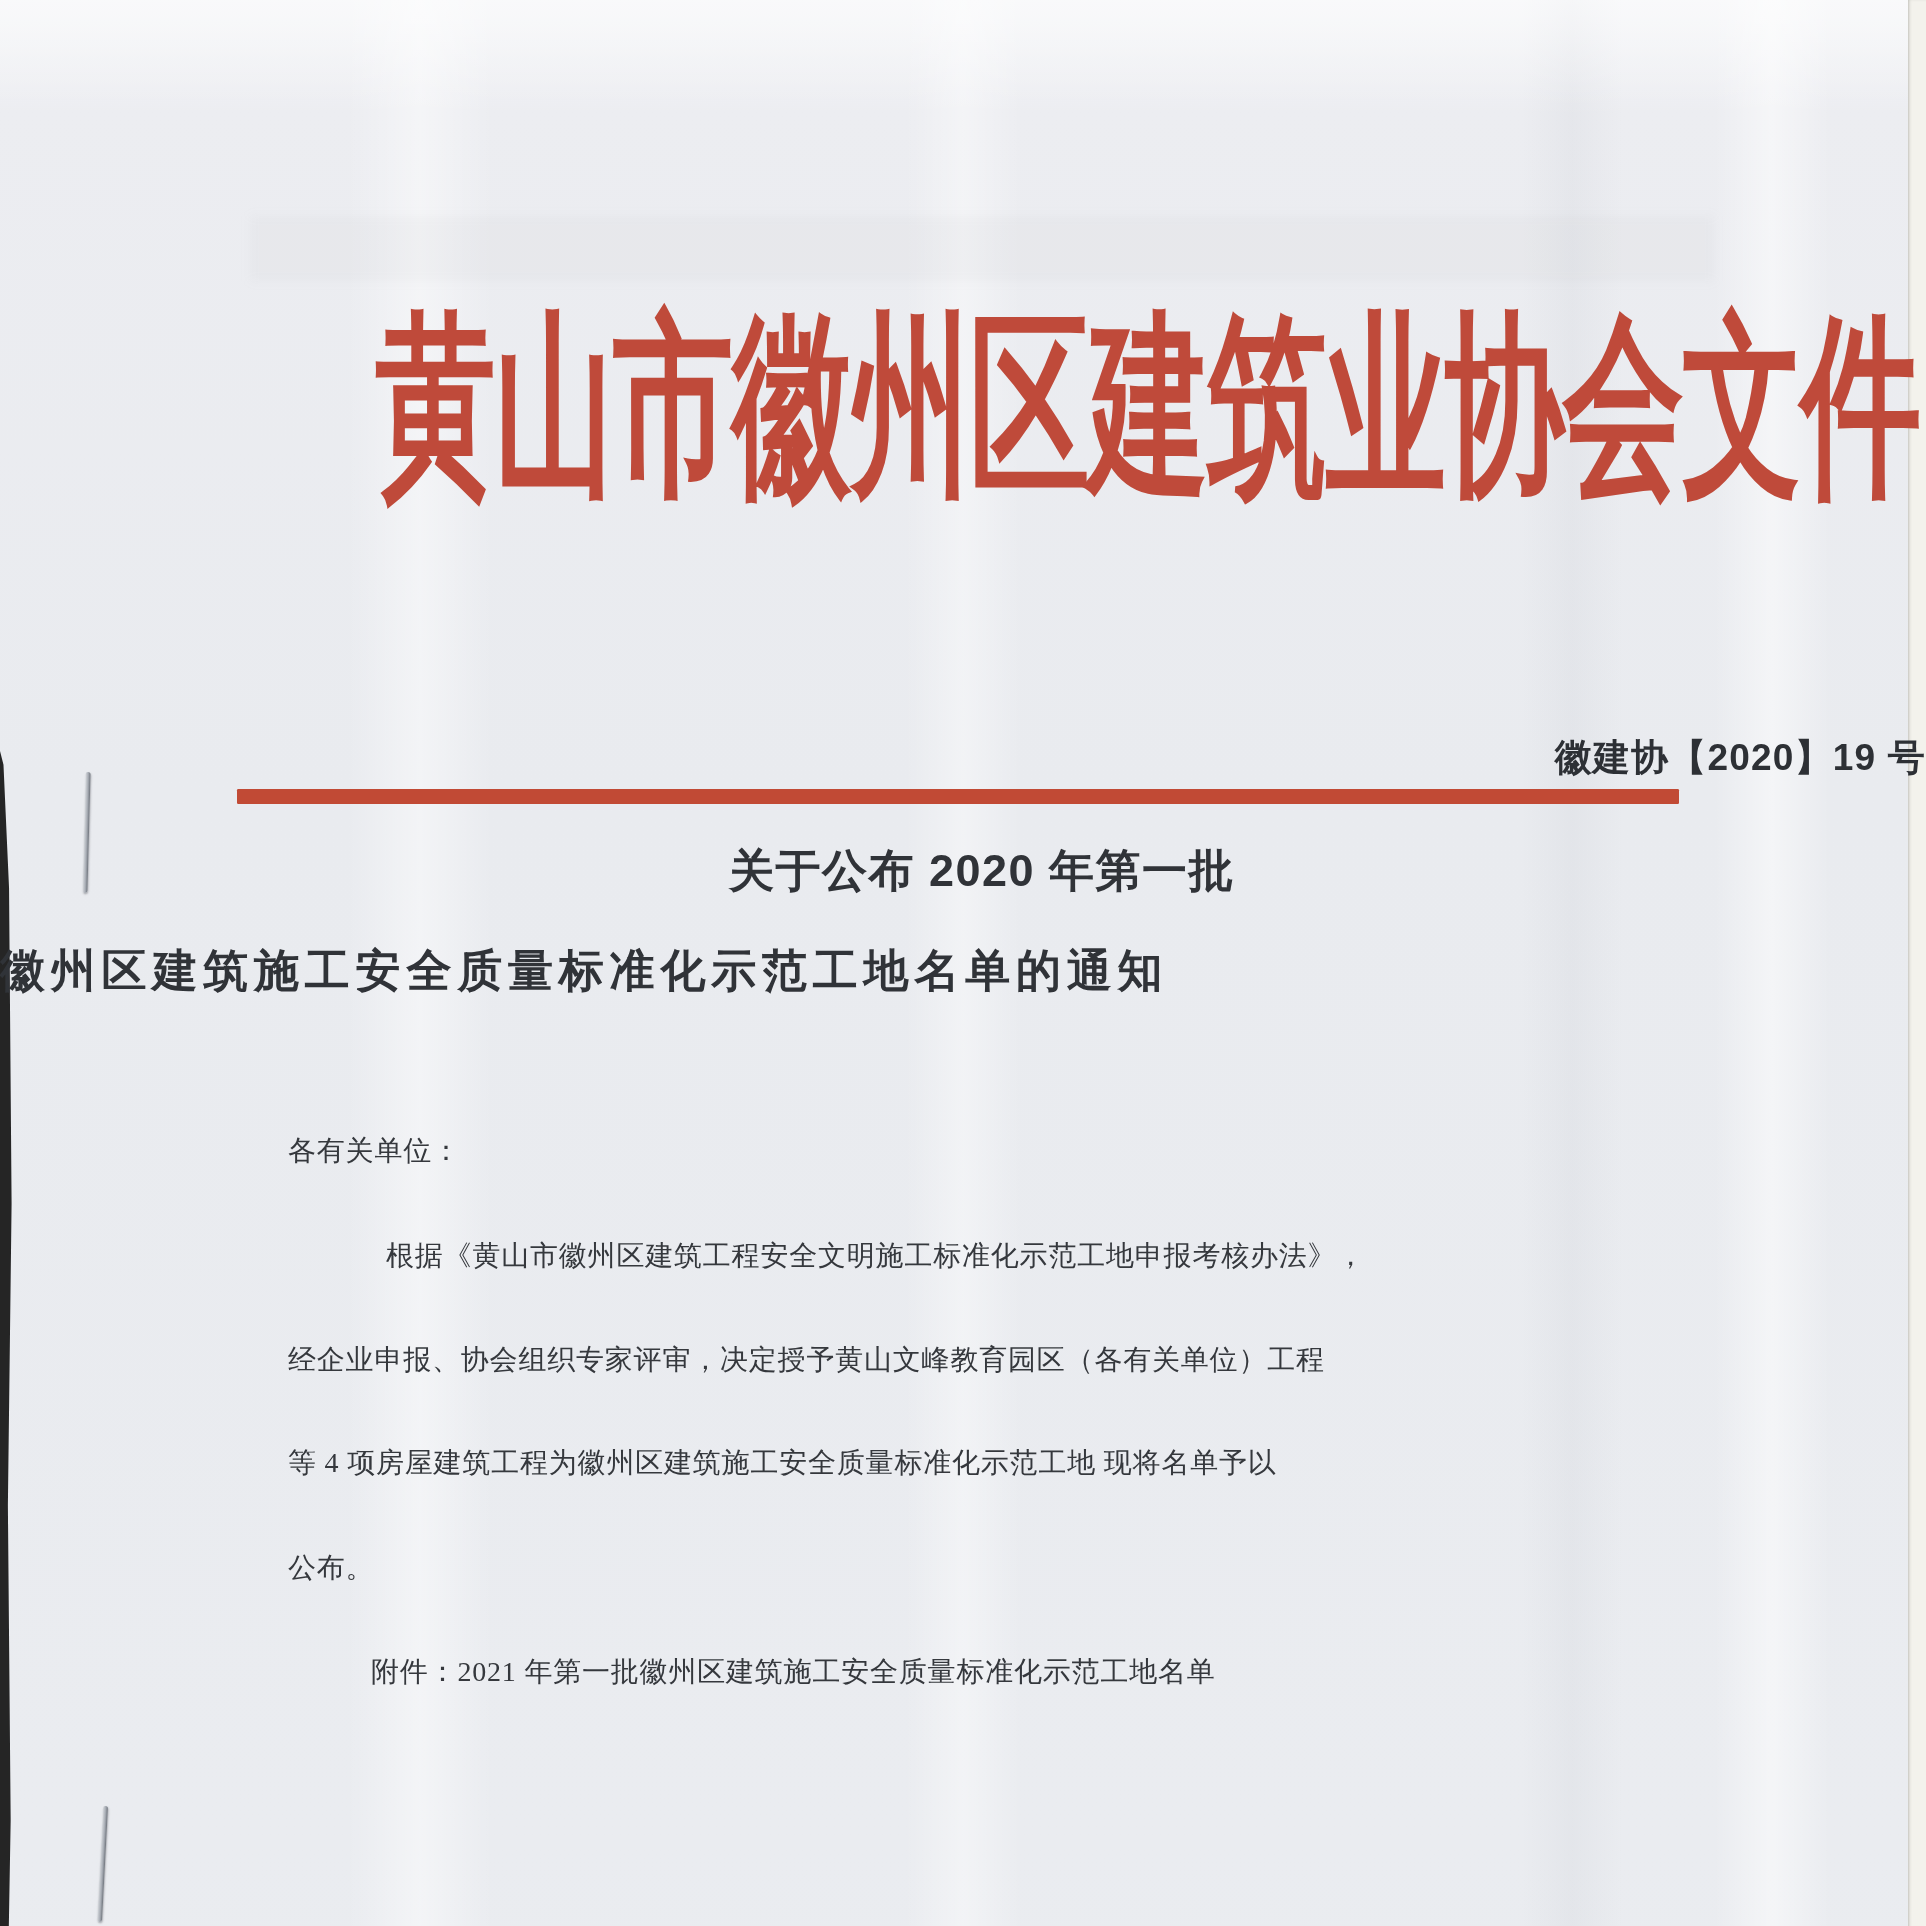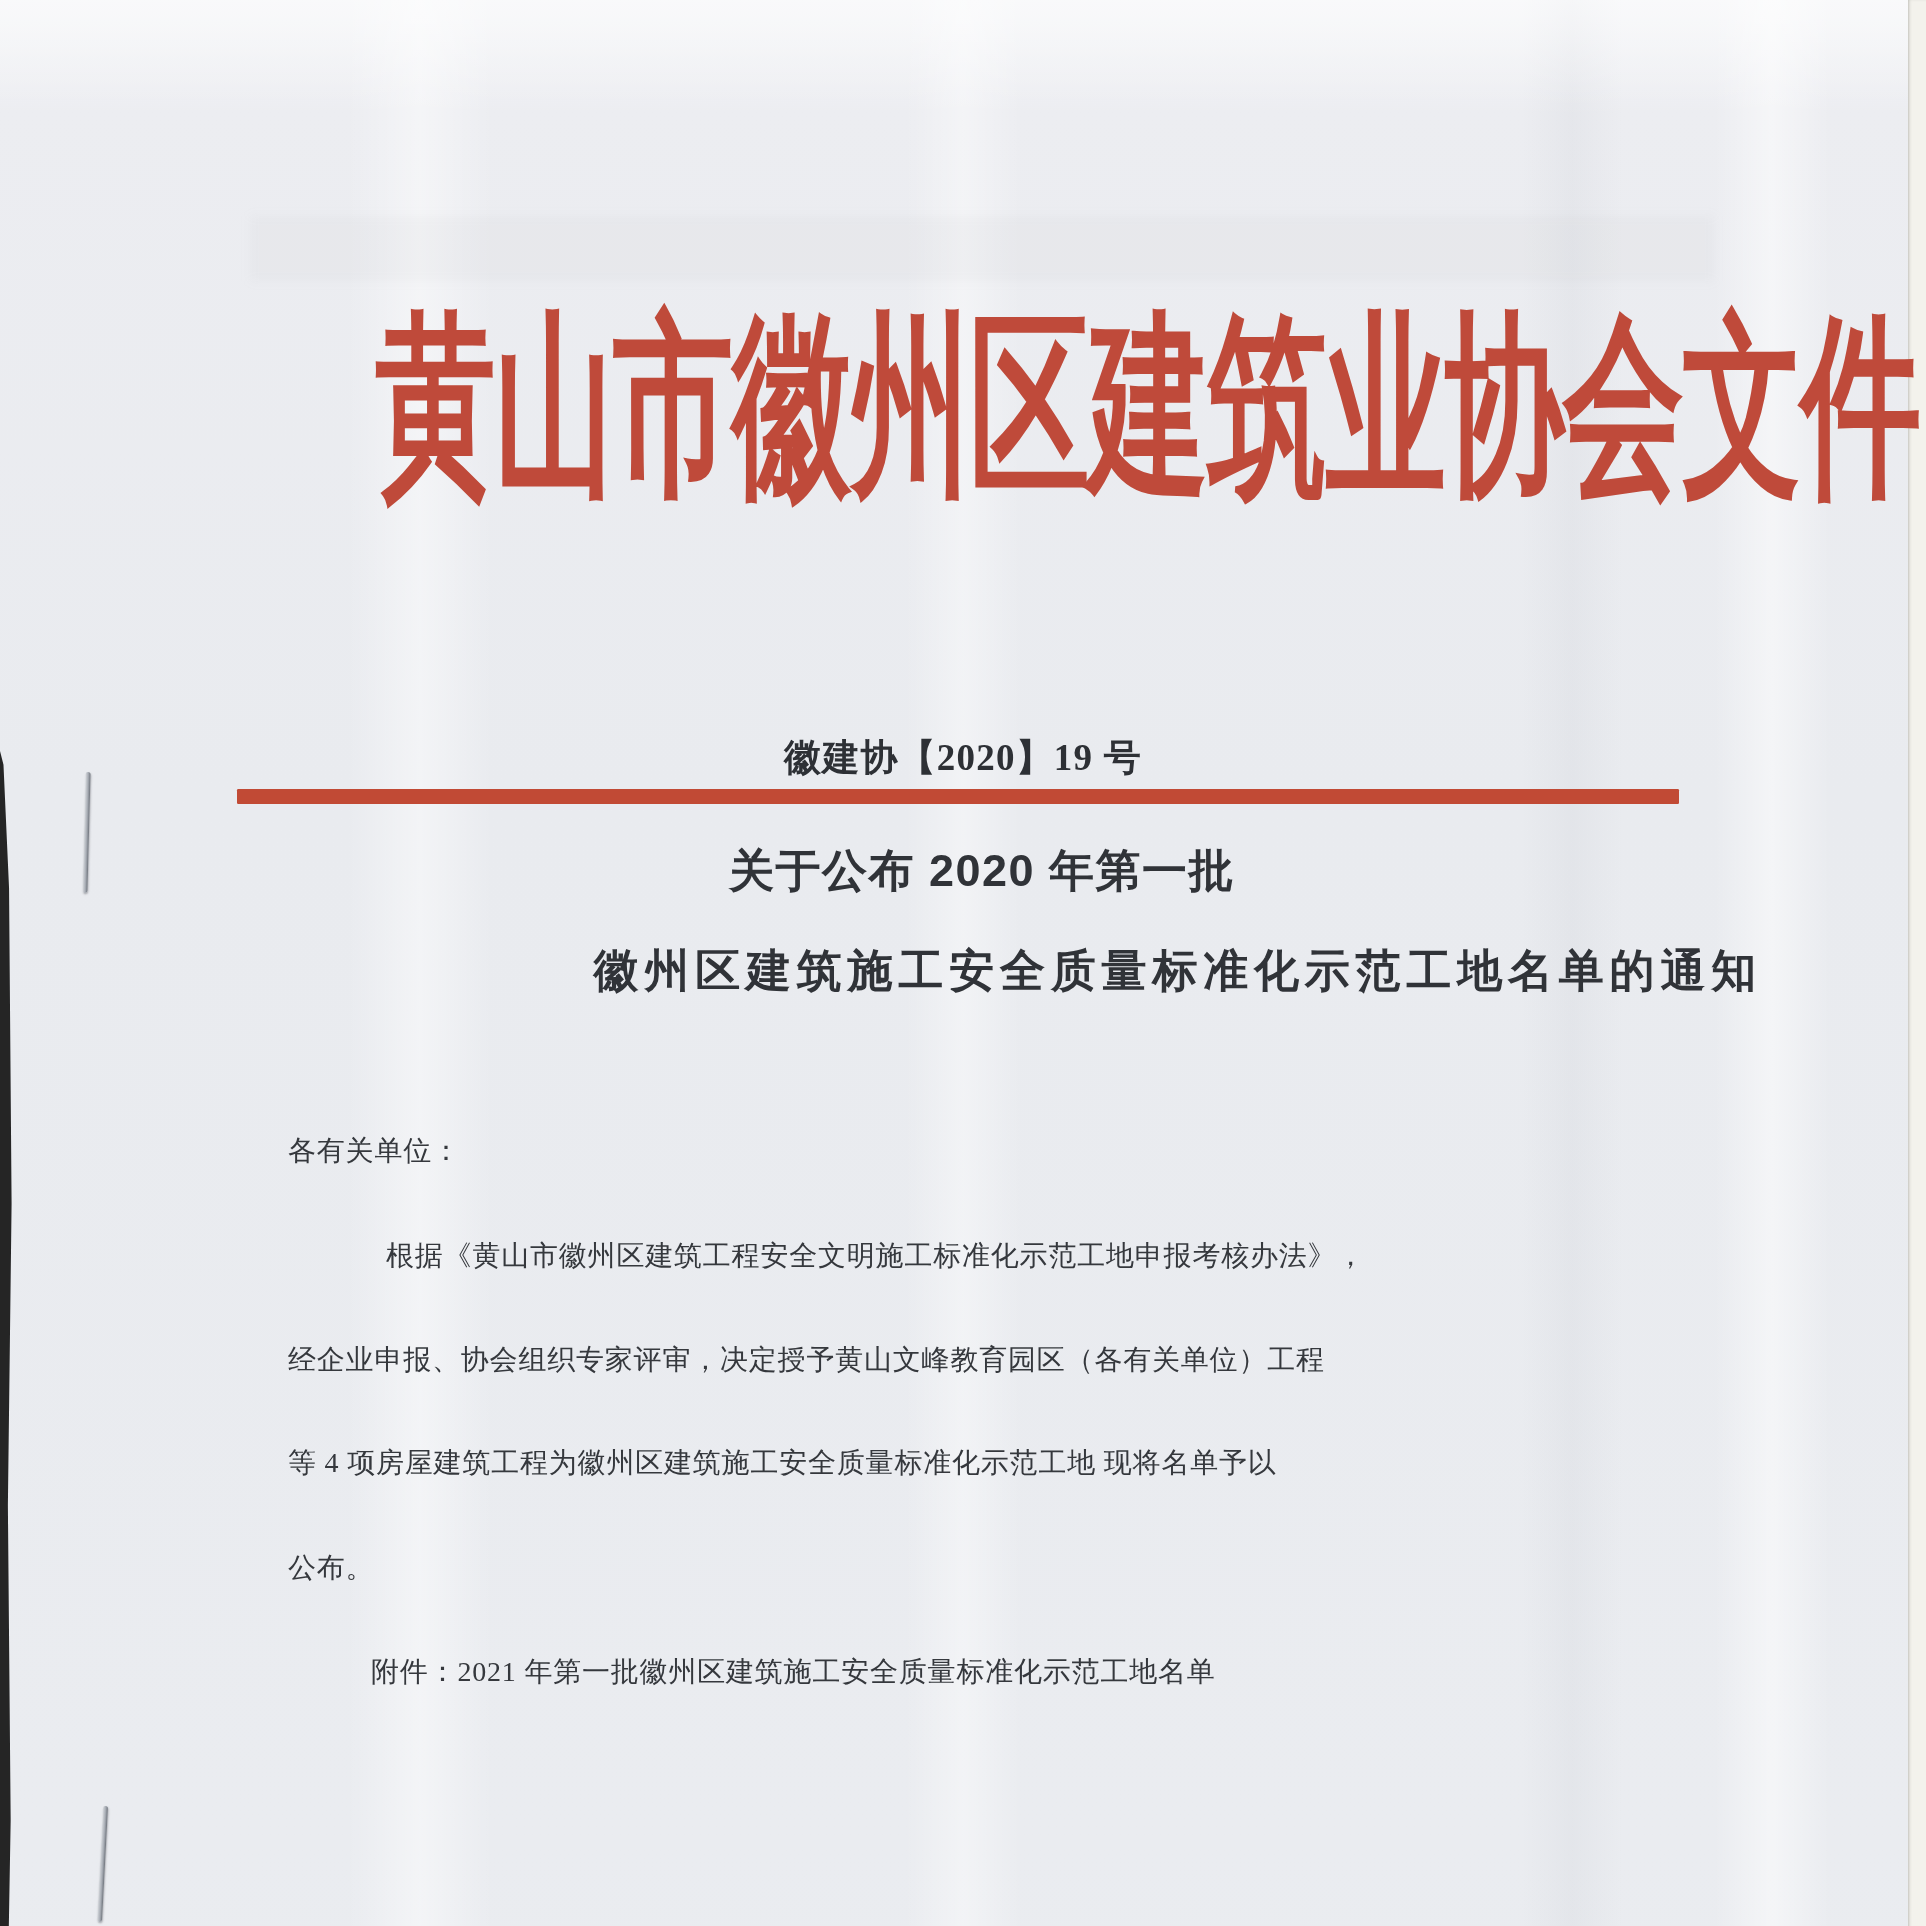--- a/index.html
+++ b/index.html
@@ -22,25 +22,25 @@
   .black-wedge{left:0;top:751px;width:11.6px;height:1371px;background:#161616;opacity:.93;
     clip-path:polygon(0 0,30% 1%,78% 10%,100% 33%,68% 55%,92% 78%,55% 96%,0 100%);}
   
   .staple{width:5px;border-radius:2.7px;background:linear-gradient(90deg,#d7dade,#a7acb4 55%,#6f747c);box-shadow:0.8px 1.2px 1.9px rgba(60,60,70,.35);}
   .staple1{left:84px;top:772px;height:121px;transform:rotate(1.5deg);}
   .staple2{left:100px;top:1806px;height:116px;transform:rotate(3deg);}
   
   .agency{left:0;top:304px;width:1926px;text-align:center;color:#bf4a3a;
     font-size:197px;line-height:1.04;font-weight:700;white-space:nowrap;
     transform:scaleX(.61);transform-origin:50% 50%;letter-spacing:-2.3px;}
-  .doc-number{left:0;top:733px;width:1926px;text-align:center;color:#2d3035;
-    font-family:Liberation Serif, serif;font-size:37px;font-weight:700;letter-spacing:1.2px;}
+  .doc-number{left:0;top:733px;width:1926px;text-align:right;color:#2d3035;
+    font-family:Liberation Sans, sans-serif;font-size:37px;font-weight:700;letter-spacing:1.2px;}
   .red-rule{left:237px;top:789px;width:1442px;height:15.4px;background:#c14a35;border-radius:1.2px;}
   .title1{left:0;top:841px;width:1926px;text-align:center;color:#303338;font-size:45px;font-weight:700;letter-spacing:1.5px;padding-left:19px;}
-  .title2{left:0;top:941px;width:1762px;text-align:right;color:#303338;font-size:45px;font-weight:700;letter-spacing:5.8px;}
+  .title2{left:0;top:941px;width:1762px;text-align:left;color:#303338;font-size:45px;font-weight:700;letter-spacing:5.8px;}
   .body-line{color:#35383d;font-size:28px;letter-spacing:0.8px;white-space:nowrap;
     font-family:"Liberation Serif",serif;font-weight:500;}
   .salutation{left:288px;top:1132px;}
   .p1{left:386px;top:1237px;}
   .p2{left:288px;top:1341px;}
   .p3{left:288px;top:1444px;}
   .p4{left:288px;top:1549px;text-align:right;}
   .attachment{left:371px;top:1653px;}
 </style>
 </head>

